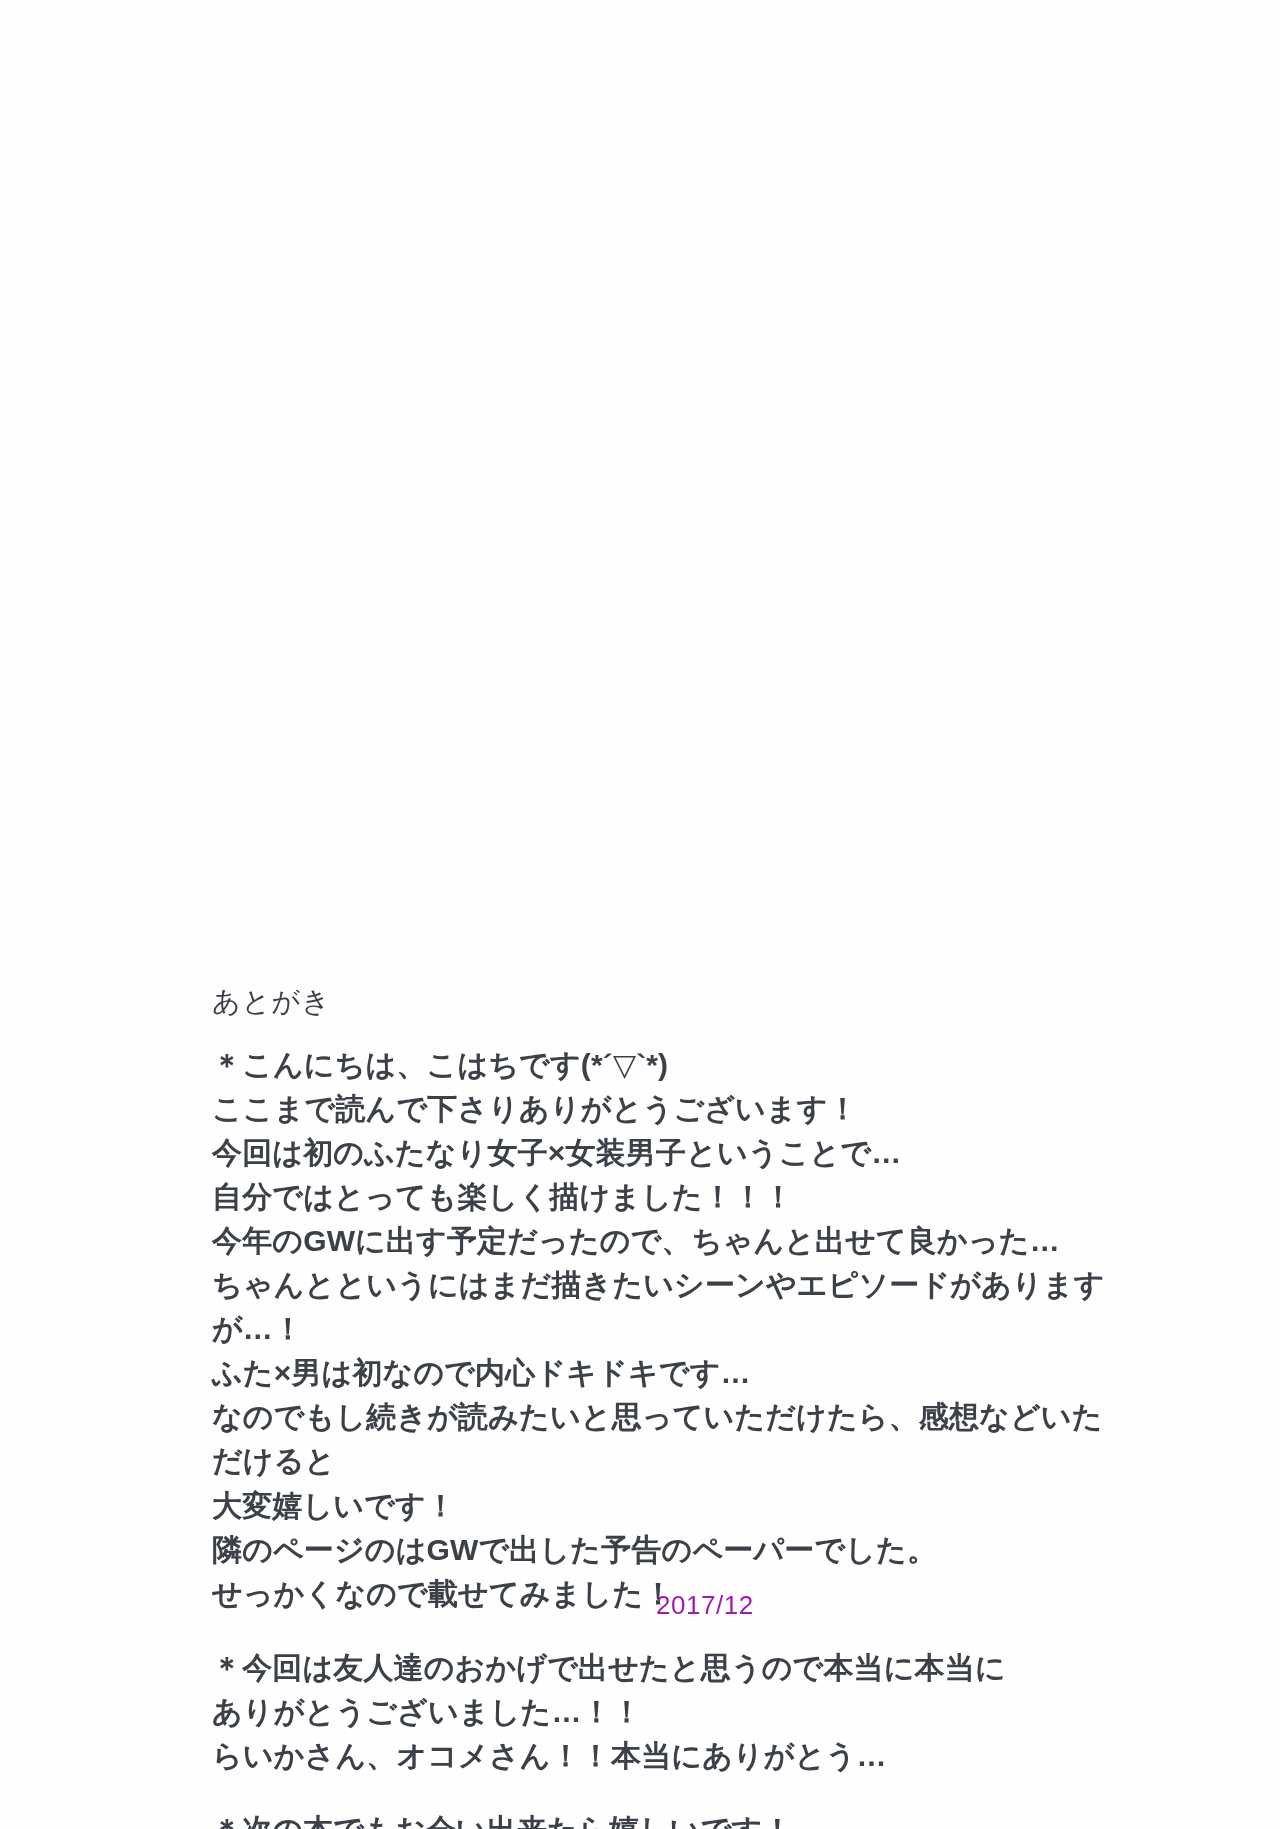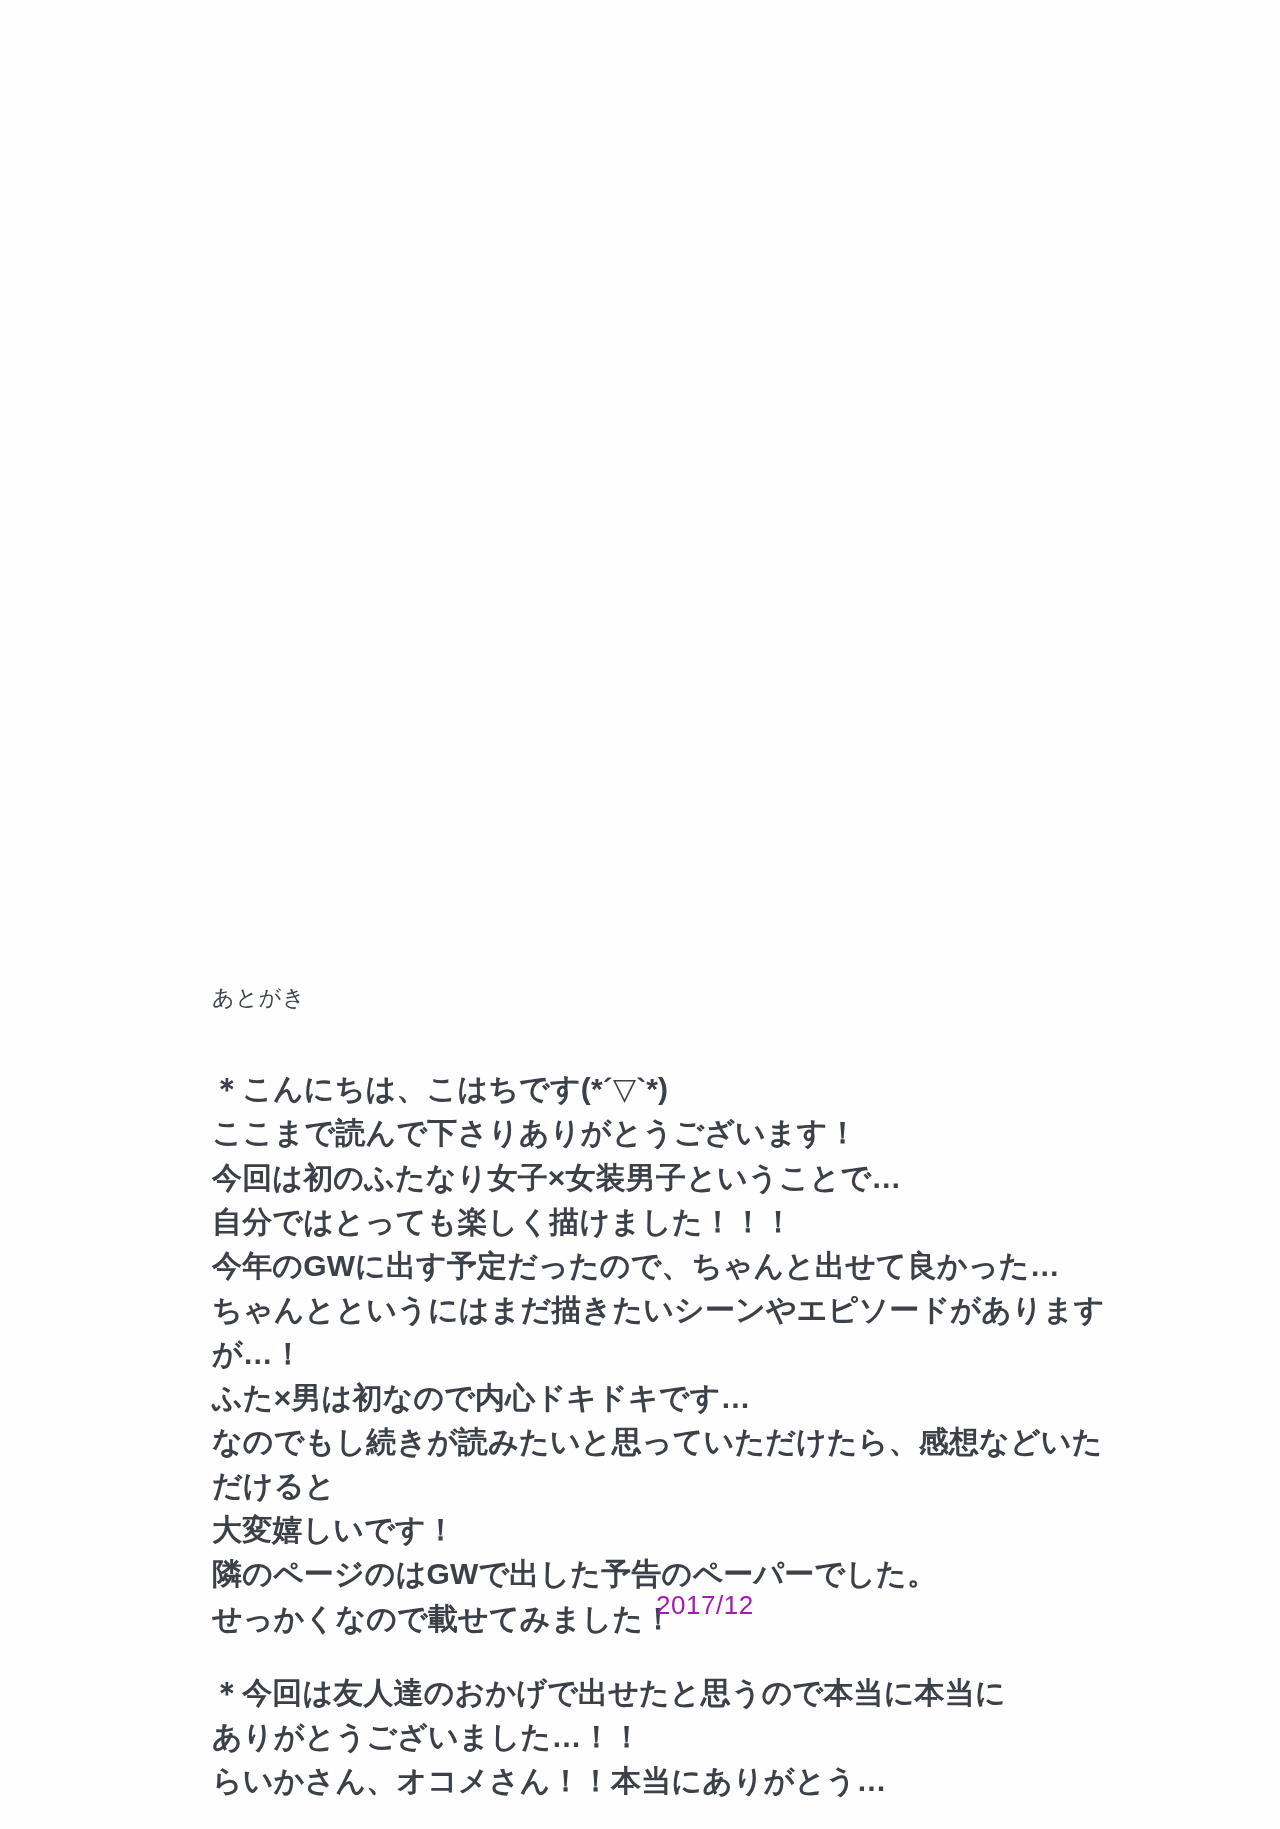--- a/index.html
+++ b/index.html
@@ -23,25 +23,25 @@
   }
 
   .afterword {
     position: absolute;
     left: 212px;
     top: 985px;
     width: 900px;
   }
 
   .aw-title {
-    font-size: 22px;
+    font-size: 28px;
     line-height: 1.2;
     letter-spacing: 0.04em;
     color: #3b4049;
-    margin-bottom: 56px;
+    margin-bottom: 24px;
   }
 
   .aw-block {
     font-size: 30px;
     line-height: 1.47;
     letter-spacing: 0.005em;
     color: #3b4049;
     white-space: pre-wrap;
     font-weight: bold;
   }

